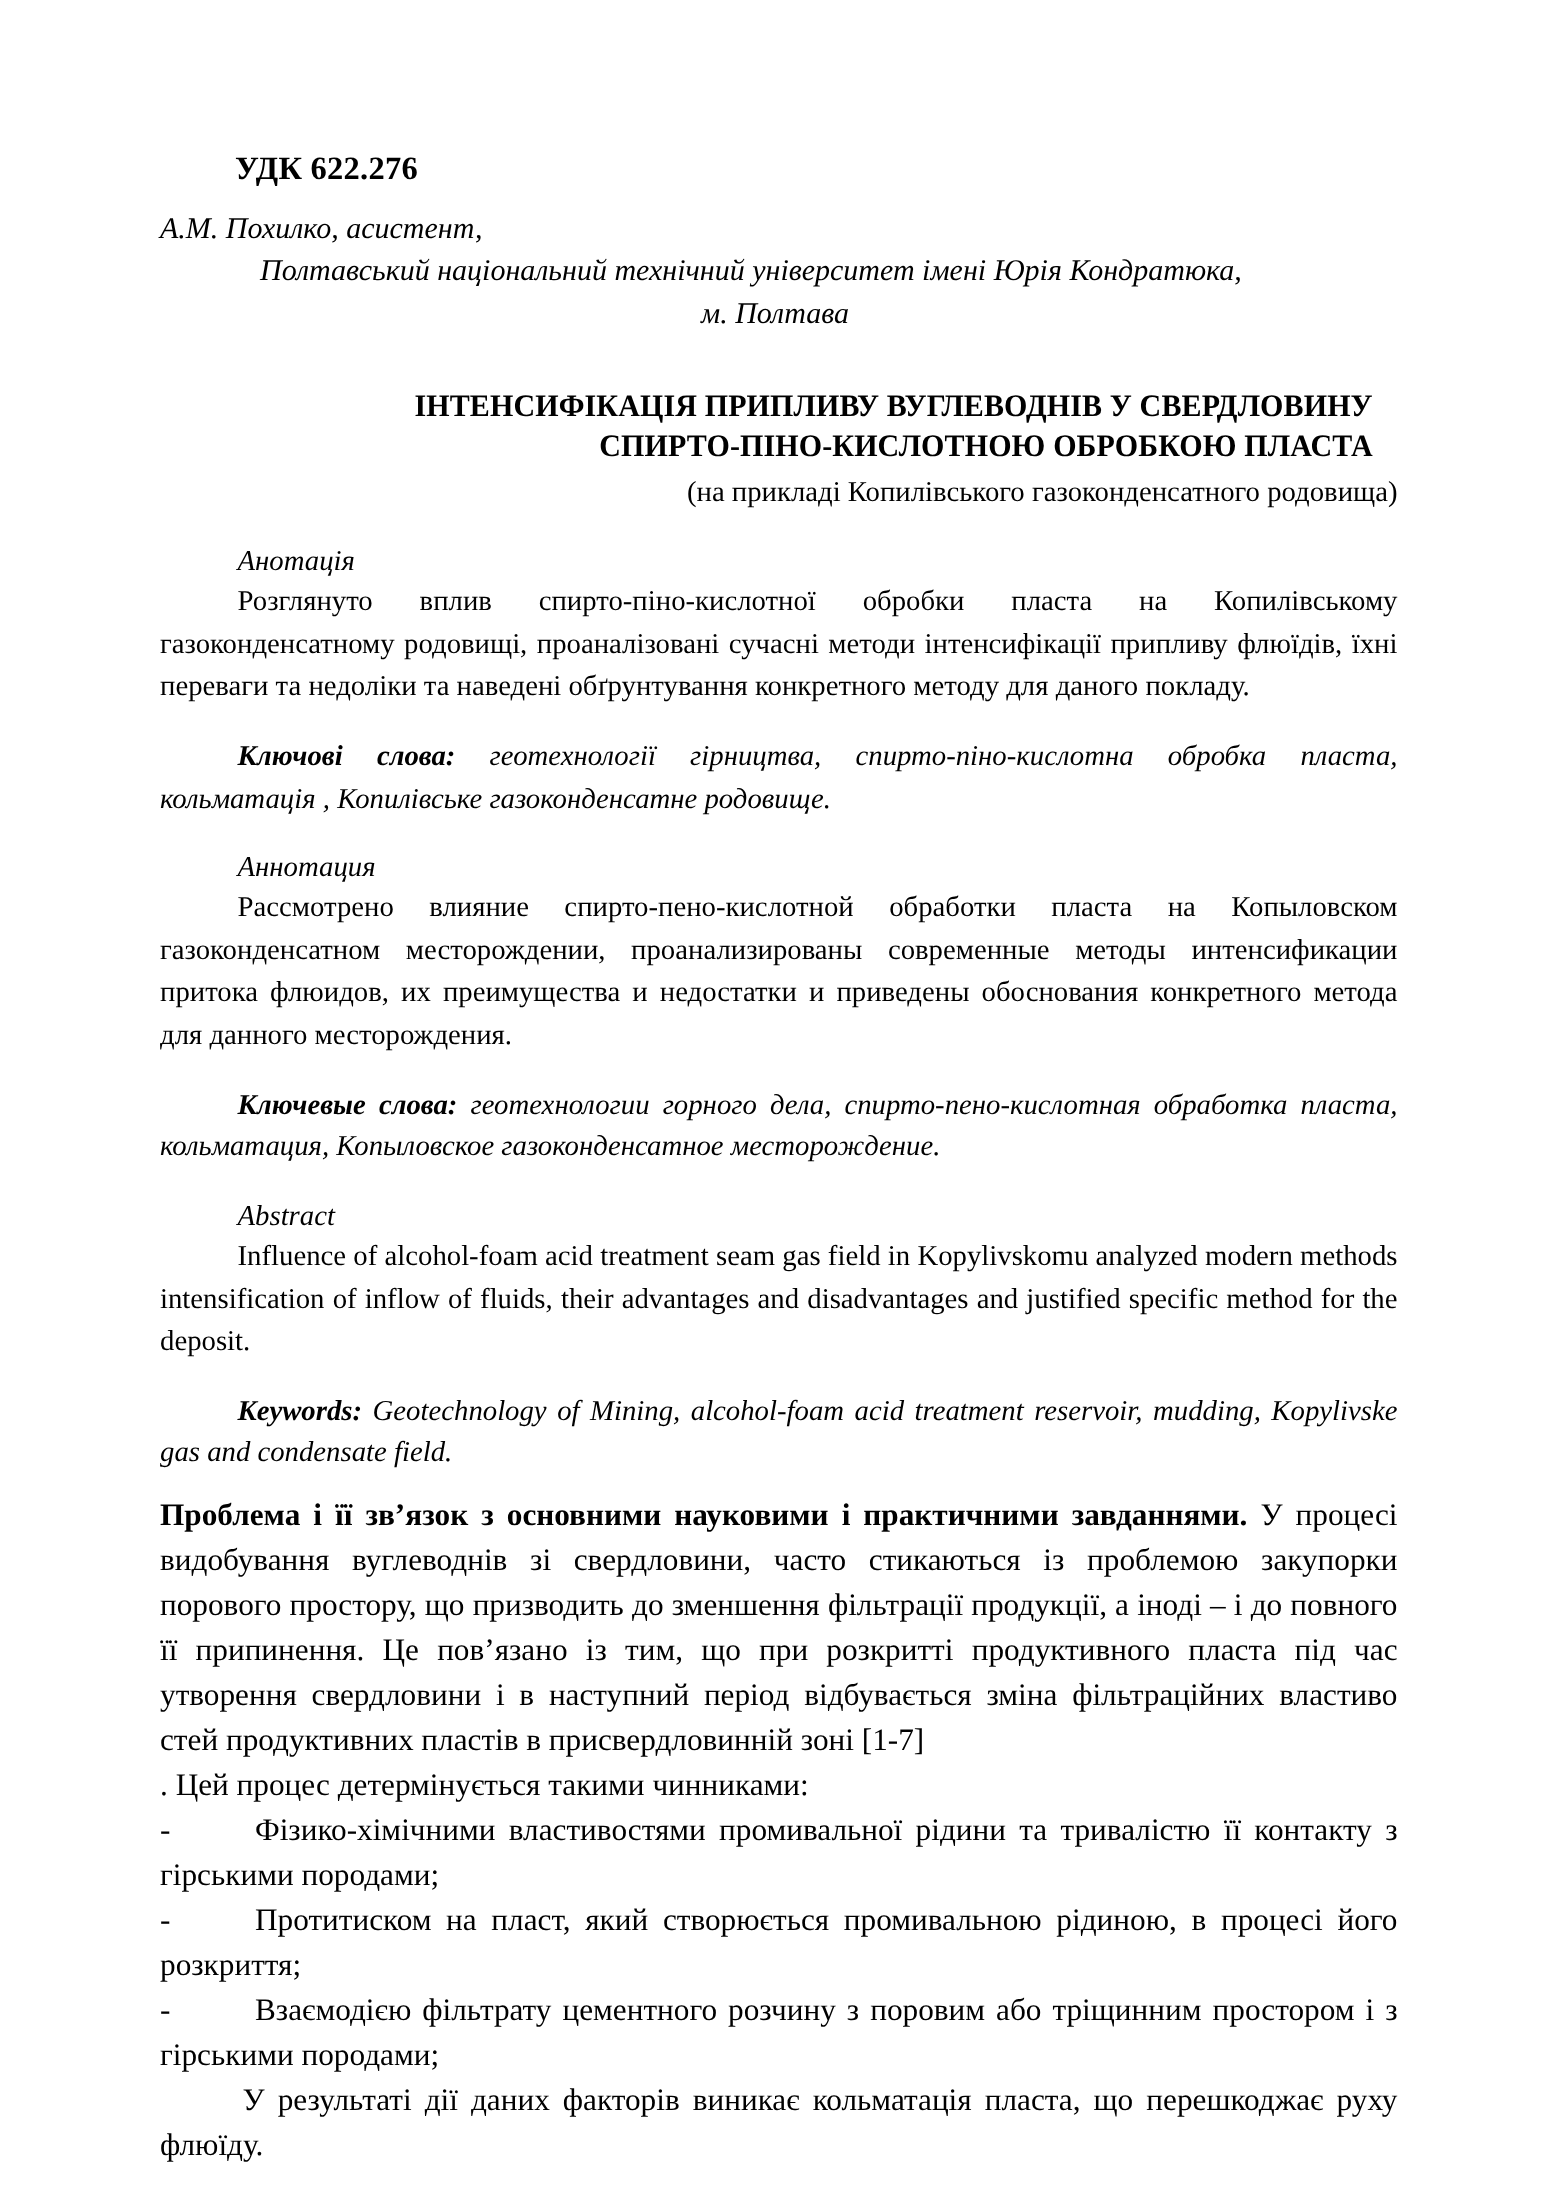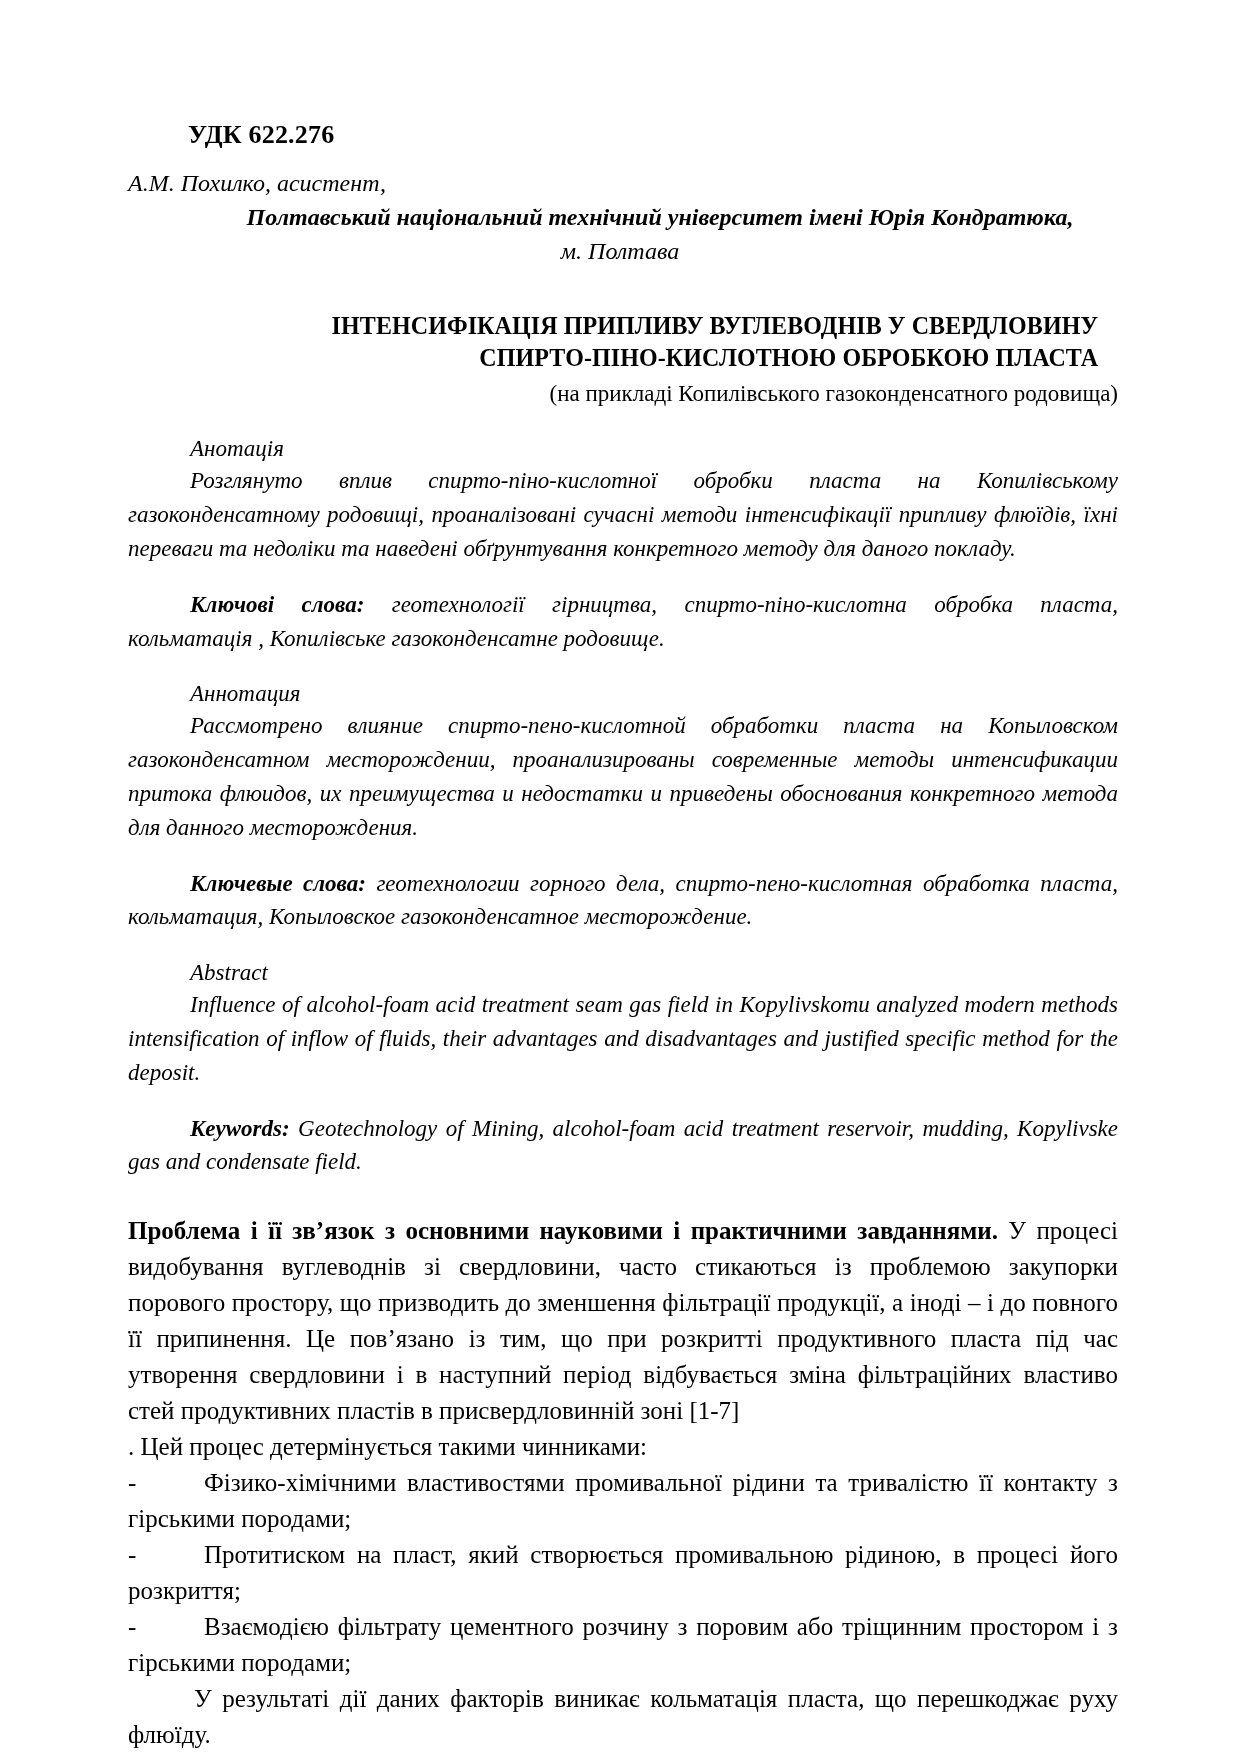--- a/index.html
+++ b/index.html
@@ -34,23 +34,21 @@
     margin: 0 0 16px 60px;
   }
   .author-line {
     font-style: italic;
     font-size: 24px;
     line-height: 1.42;
     margin: 0;
     padding-right: 6px;
   }
   .author-line.affil {
-    text-align: center;
     padding-left: 80px;
-    font-weight: bold;
   }
   .author-line.city {
     text-align: center;
   }
 
   
   .title-block {
     text-align: right;
     margin-top: 42px;
   }
@@ -73,42 +71,41 @@
     margin-top: 26px;
   }
   .section-heading {
     font-style: italic;
     font-weight: normal;
     font-size: 23px;
     margin-left: 62px;
     margin-bottom: 2px;
   }
   .abstract-body {
-    font-style: italic;
     font-size: 23px;
     line-height: 1.47;
     text-align: justify;
     text-indent: 62px;
     margin: 0;
   }
   .keywords {
     font-style: italic;
     font-size: 23px;
     line-height: 1.47;
     text-align: justify;
     text-indent: 62px;
     margin: 22px 0 0 0;
   }
   .keywords .kw-label {
     font-weight: bold;
   }
 
   
   .body-section {
-    margin-top: 34px;
+    margin-top: 16px;
   }
   .body-para {
     font-size: 25px;
     line-height: 1.44;
     text-align: justify;
     margin: 0;
   }
   .body-para.lead {
     text-indent: 0;
   }

